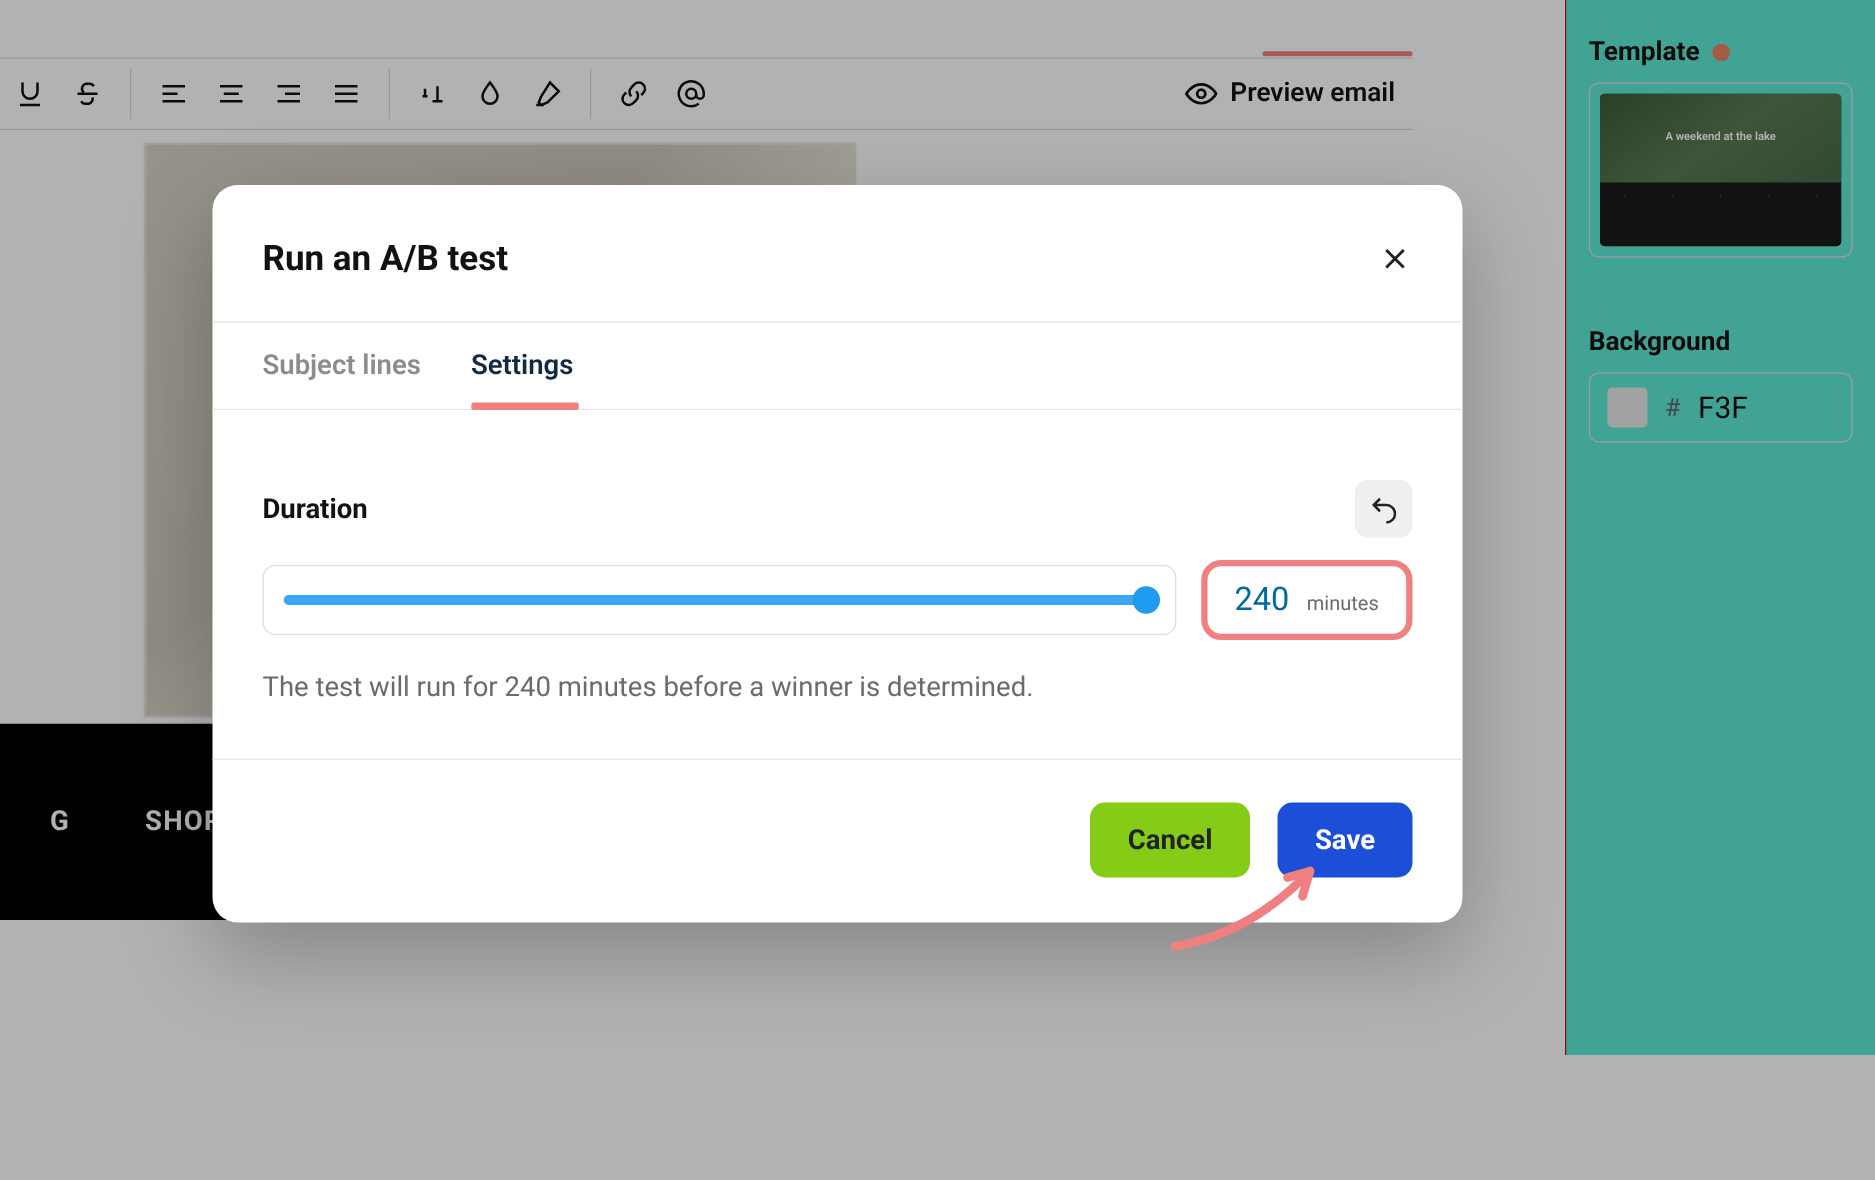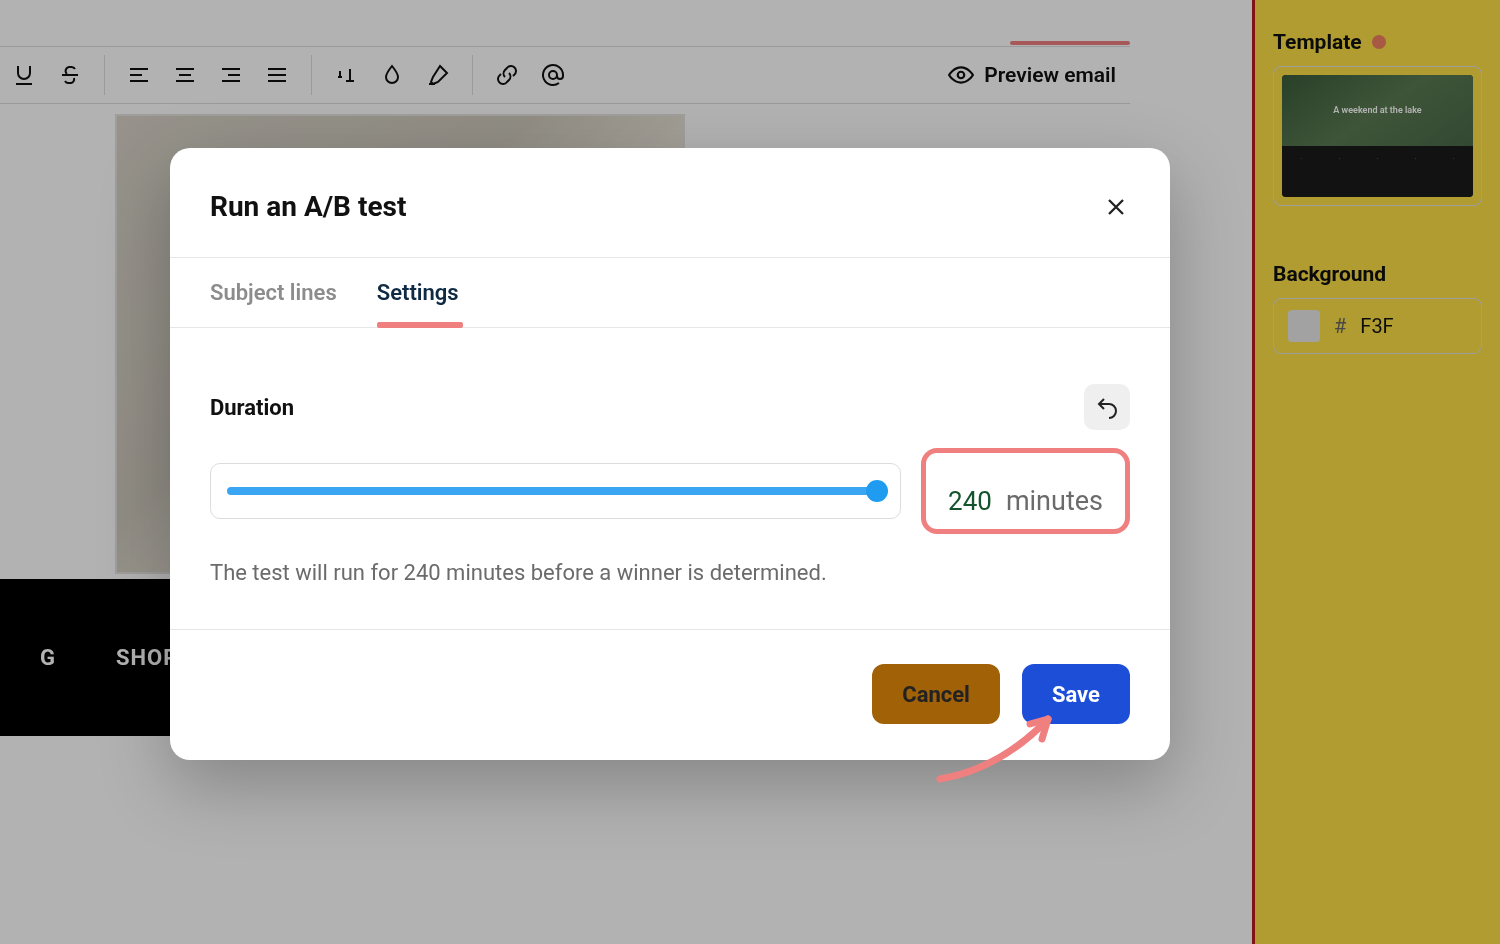--- a/index.html
+++ b/index.html
@@ -93,23 +93,23 @@
     }
     .bg-korean {
       position: absolute;
       top: 800px; left: 0;
       font-size: 24px; color: #202020;
     }
 
     .bg-sidebar {
       position: absolute;
       top: 0; right: 0;
-      width: 248px; height: 944px;
-      background: #fde047;
-      border-left: 3px solid #b91c1c;
+      width: 248px; height: 844px;
+      background: #5eead4;
+      border-left: 1px solid #b91c1c;
       padding: 30px 0 0 0;
     }
     .side-sect-title {
       font-size: 21px; font-weight: 700; color: #111;
       padding: 0 18px 12px 18px;
       display: flex; align-items: center; gap: 10px;
     }
     .side-dot {
       width: 14px; height: 14px; border-radius: 50%; background: #f08060;
     }
@@ -254,42 +254,42 @@
       position: absolute; right: -4px; top: 50%; transform: translateY(-50%);
       width: 22px; height: 22px; border-radius: 50%;
       background: #1f9bf0;
     }
     .dur-readout {
       display:flex; align-items:baseline; gap: 14px;
       border: 5px solid #f08080;
       border-radius: 16px;
       padding: 12px 22px;
     }
-    .dur-val { font-size: 26px; color:#14532d; }
-    .dur-unit { font-size: 27px; color:#6b6b6b;margin-top:20px; }
+    .dur-val { font-size: 26px; color:#0369a1; }
+    .dur-unit { font-size: 16px; color:#6b6b6b; }
 
     .dur-help {
       font-size: 22px; color: #6b6b6b;
       margin: 26px 0 44px 0;
     }
 
     .modal-footer {
       display:flex; justify-content:flex-end; gap: 22px;
       padding: 34px 40px 36px;
       position: relative;
     }
     .btn {
       height: 60px;
       padding: 0 30px;
       border-radius: 12px;
       font-size: 22px; font-weight: 700;
       display:flex; align-items:center; justify-content:center;
       cursor:pointer;
     }
-    .btn-secondary { background: #a16207; color:#222; }
+    .btn-secondary { background: #84cc16; color:#222; }
     .btn-primary { background: #1d4ed8; color:#fff; }
 
     
     .arrow-annot {
       position: absolute;
       right: 90px;
       bottom: -24px;
       width: 150px; height: 100px;
       pointer-events:none;
     }
@@ -401,21 +401,21 @@
           </div>
         <div class="side-thumb-bot"></div>
       </div>
     </div>
     <div class="side-sect-title" style="padding-top:20px">
       <span>Background</span>
     </div>
     <div class="side-colorbox">
       <div class="side-swatch"></div>
       <span style="font-size:20px;color:#666">#</span>
-      <span style="font-size:20px;color:#111">F3F</span>
+      <span style="font-size:24px;color:#111">F3F</span>
     </div>
   </div>
 </div>
 
 <div class="bg-dim"></div>
 
 <div class="overlay">
   <div class="modal">
 
     <div class="modal-header">

